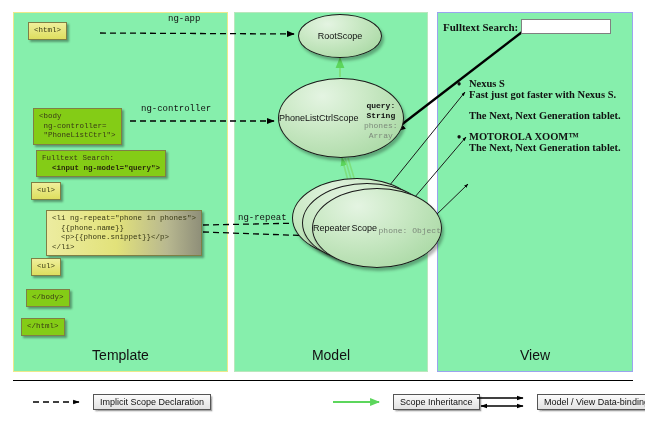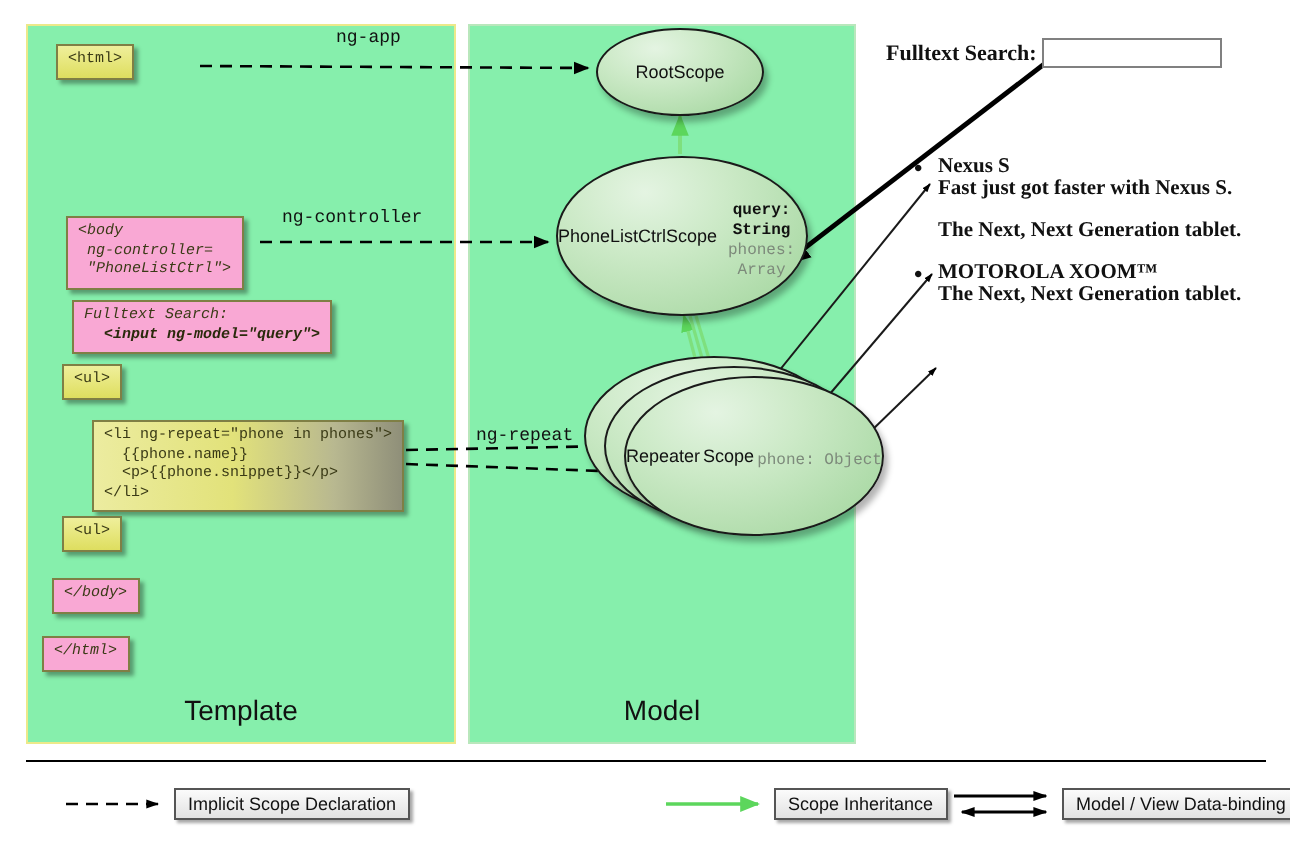--- a/index.html
+++ b/index.html
@@ -19,21 +19,21 @@
 
   
   .codebox{position:absolute;box-sizing:border-box;
            border:1px solid #7f7f45;
            font-family:"Liberation Mono","DejaVu Sans Mono",monospace;
            font-size:7.5px;line-height:9.5px;color:#3a3a16;
            padding:3px 5px;white-space:pre;
            box-shadow:2px 2px 2px rgba(0,0,0,.35);}
   .cb-plain{background:linear-gradient(to bottom,#efef9b,#dede5f);}
   .cb-grad{background:linear-gradient(to right,#ececa0 0%,#e2e27a 45%,#b8b890 78%,#8f8f79 100%);}
-  .cb-flat{background:#f9a8d4;font-style:italic;}
+  .cb-flat{background:#84cc16;}
   .cb-b{font-weight:bold;color:#2a2a0c;}
 
   #box-html{left:28px;top:22px;}
   #box-body{left:33px;top:108px;}
   #box-fulltext{left:36px;top:150px;}
   #box-ul1{left:31px;top:182px;}
   #box-li{left:46px;top:210px;}
   #box-ul2{left:31px;top:258px;}
   #box-bodyend{left:26px;top:289px;}
   #box-htmlend{left:21px;top:318px;}
@@ -71,21 +71,21 @@
   .edge-label{position:absolute;font-family:"Liberation Mono","DejaVu Sans Mono",monospace;
               font-size:9px;color:#111;background:transparent;}
   #lbl-ngapp{left:168px;top:14px;}
   #lbl-ngcontroller{left:141px;top:104px;}
   #lbl-ngrepeat{left:238px;top:213px;}
 
   
   #legend{position:absolute;left:13px;top:380px;width:620px;height:40px;}
   #legend-rule{position:absolute;left:13px;top:380px;width:620px;height:0;
                border-top:1.6px solid #000;}
-  .legend-item{position:absolute;display:flex;align-items:center;top:14px;}
+  .legend-item{position:absolute;display:flex;align-items:center;gap:6px;top:14px;}
   #legend-1{left:18px;}
   #legend-2{left:318px;}
   #legend-3{left:462px;}
   .legend-box{border:1px solid #555;background:linear-gradient(to bottom,#fbfbfb,#e2e2e2);
               box-shadow:1.5px 1.5px 1.5px rgba(0,0,0,.35);
               padding:2px 6px;font-size:9px;color:#111;white-space:nowrap;}
   .legend-gfx{width:56px;height:16px;}
 
   svg.overlay{position:absolute;left:0;top:0;width:645px;height:425px;
               pointer-events:none;overflow:visible;}
@@ -94,20 +94,23 @@
 <body>
 
 <div id="stage">
 
   <div class="panel" id="panel-template">
     <div class="panel-title">Template</div>
   </div>
   <div class="panel" id="panel-model">
     <div class="panel-title">Model</div>
   </div>
+  <div class="panel" id="panel-view">
+    <div class="panel-title">View</div>
+  </div>
 
   <svg class="overlay">
     <defs>
       <marker id="ah-black" viewBox="0 0 10 10" refX="9" refY="5" markerWidth="6" markerHeight="6" orient="auto-start-reverse">
         <path d="M 0 1 L 10 5 L 0 9 z" fill="#000"></path>
       </marker>
       <marker id="ah-black-s" viewBox="0 0 10 10" refX="9" refY="5" markerWidth="5" markerHeight="5" orient="auto-start-reverse">
         <path d="M 0 1.5 L 10 5 L 0 8.5 z" fill="#000"></path>
       </marker>
       <marker id="ah-black-thin" viewBox="0 0 10 10" refX="9" refY="5" markerWidth="4.5" markerHeight="4.5" orient="auto-start-reverse">

